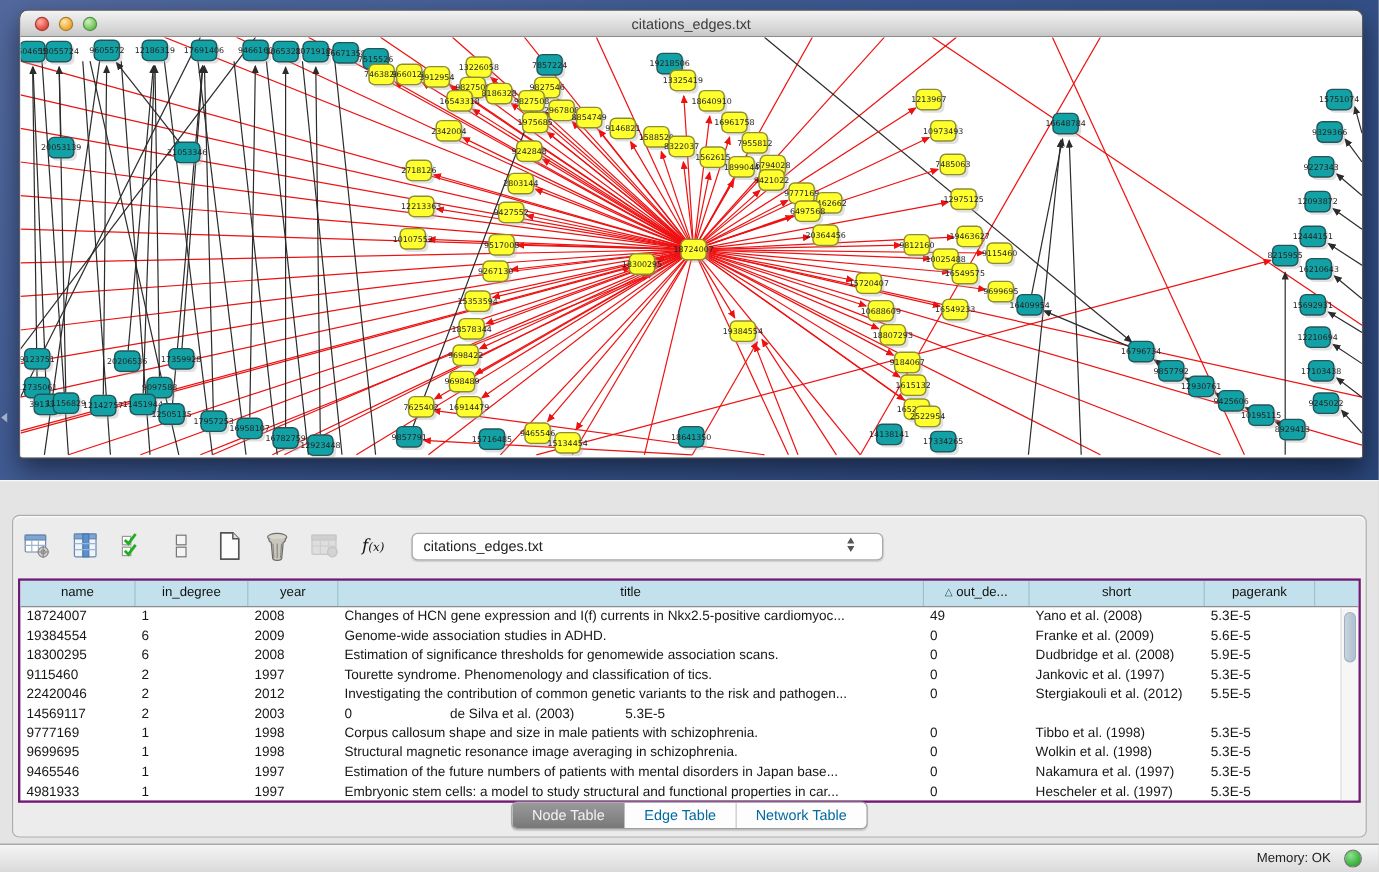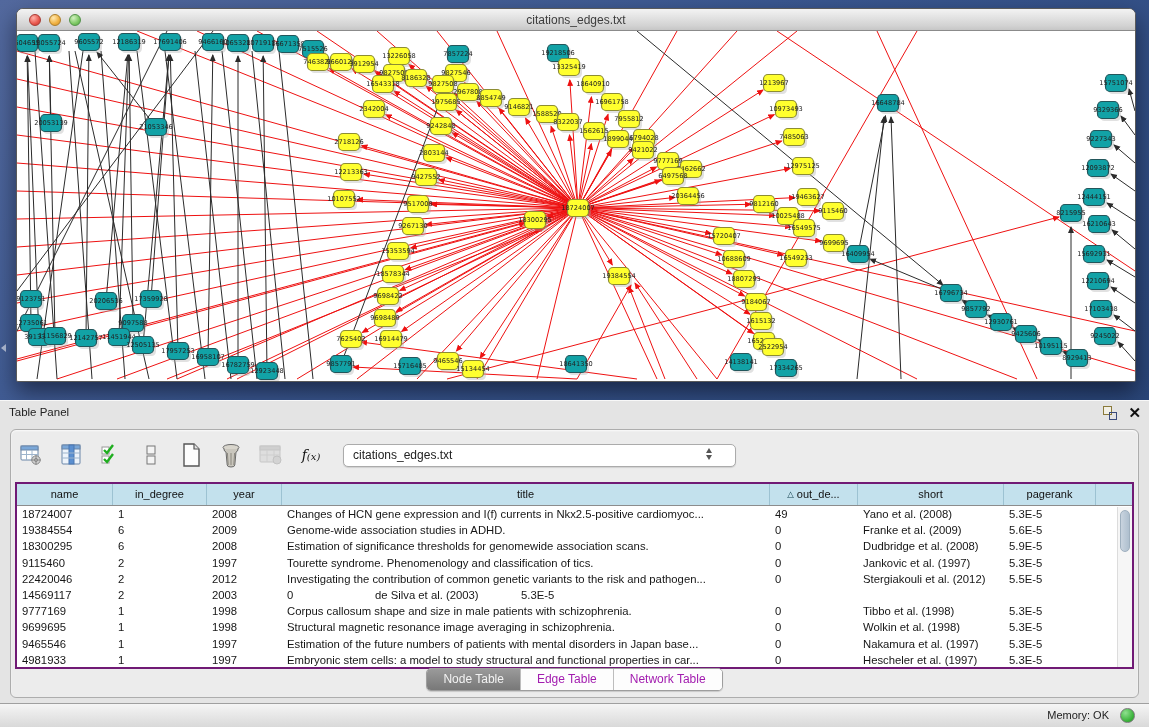--- a/index.html
+++ b/index.html
@@ -76,21 +76,21 @@
   .td { font-size:11.3px; color:#161616; line-height:16px; padding-left:5px;
     overflow:hidden; white-space:nowrap; flex:0 0 auto; }
   .vscroll { position:absolute; right:0; top:23px; bottom:0; width:15px;
     background:#f6f6f6; border-left:1px solid #dcdcdc; }
   .vthumb { position:absolute; left:2px; top:3px; width:10px; height:42px; border-radius:6px;
     background:linear-gradient(90deg,#c9d4df,#aebfce); border:1px solid #9fb0bf; }
 
   .tabs { position:absolute; left:0; right:0; bottom:6px; display:flex; justify-content:center; }
   .seg { display:flex; border:1px solid #9e9e9e; border-radius:5px; overflow:hidden;
     background:#fff; box-shadow:0 1px 1px rgba(0,0,0,.15); }
-  .seg .tab { font-size:12px; color:#a21caf; padding:3px 16px 4px; border-right:1px solid #bdbdbd; background:#fdfdfd; }
+  .seg .tab { font-size:12px; color:#0369a1; padding:3px 16px 4px; border-right:1px solid #bdbdbd; background:#fdfdfd; }
   .seg .tab:last-child { border-right:none; }
   .seg .tab.active { background:linear-gradient(#9a9a9a,#787878); color:#f3f3f3; }
 
   
   .statusbar { position:absolute; left:0; bottom:0; width:1149px; height:24px;
     background:linear-gradient(#f5f5f5,#d9d9d9); border-top:1px solid #9f9f9f; }
   .mem { position:absolute; right:40px; top:5px; font-size:11px; color:#222; }
   .memdot { position:absolute; right:14px; top:4px; width:15px; height:15px; border-radius:50%;
     background:radial-gradient(circle at 35% 30%, #8fe08f, #35b035 70%, #2a8f2a);
     border:1px solid #777; }
@@ -869,30 +869,20 @@
               <rect x="1050.5" y="319.5" width="21" height="17" rx="4.5" fill="#aaa" opacity="0.35" transform="translate(1.5,1.5)"></rect>
               <rect x="1049.5" y="318.5" width="21" height="17" rx="4.5" fill="#12a2a6" stroke="#23565b" stroke-width="1.2"></rect>
               <text x="1060" y="329.4" text-anchor="middle" class="nlab">8929413</text>
             </g>
           </svg>
       </div>
     </div>
   </div>
 
   <div class="table-panel">
-    <div class="panel-head">
-      <div class="panel-title">Table Panel</div>
-      <div class="panel-btns">
-        <div class="float-btn">
-            <i class="sq1"></i>
-            <i class="sq2"></i>
-          </div>
-        <div class="close-btn">✕</div>
-      </div>
-    </div>
 
     <div class="panel-frame">
       <div class="toolbar">
         <div class="tbtn">
           <svg width="24" height="24">
               <rect x="2" y="3" width="17" height="14" rx="1" fill="#fff" stroke="#6b86a8"></rect>
               <rect x="2" y="3" width="17" height="4" fill="#7aa7d8" stroke="#6b86a8"></rect>
               <line x1="7.5" y1="7" x2="7.5" y2="17" stroke="#9db4cc"></line>
               <line x1="13" y1="7" x2="13" y2="17" stroke="#9db4cc"></line>
               <line x1="2" y1="11.5" x2="19" y2="11.5" stroke="#9db4cc"></line>

